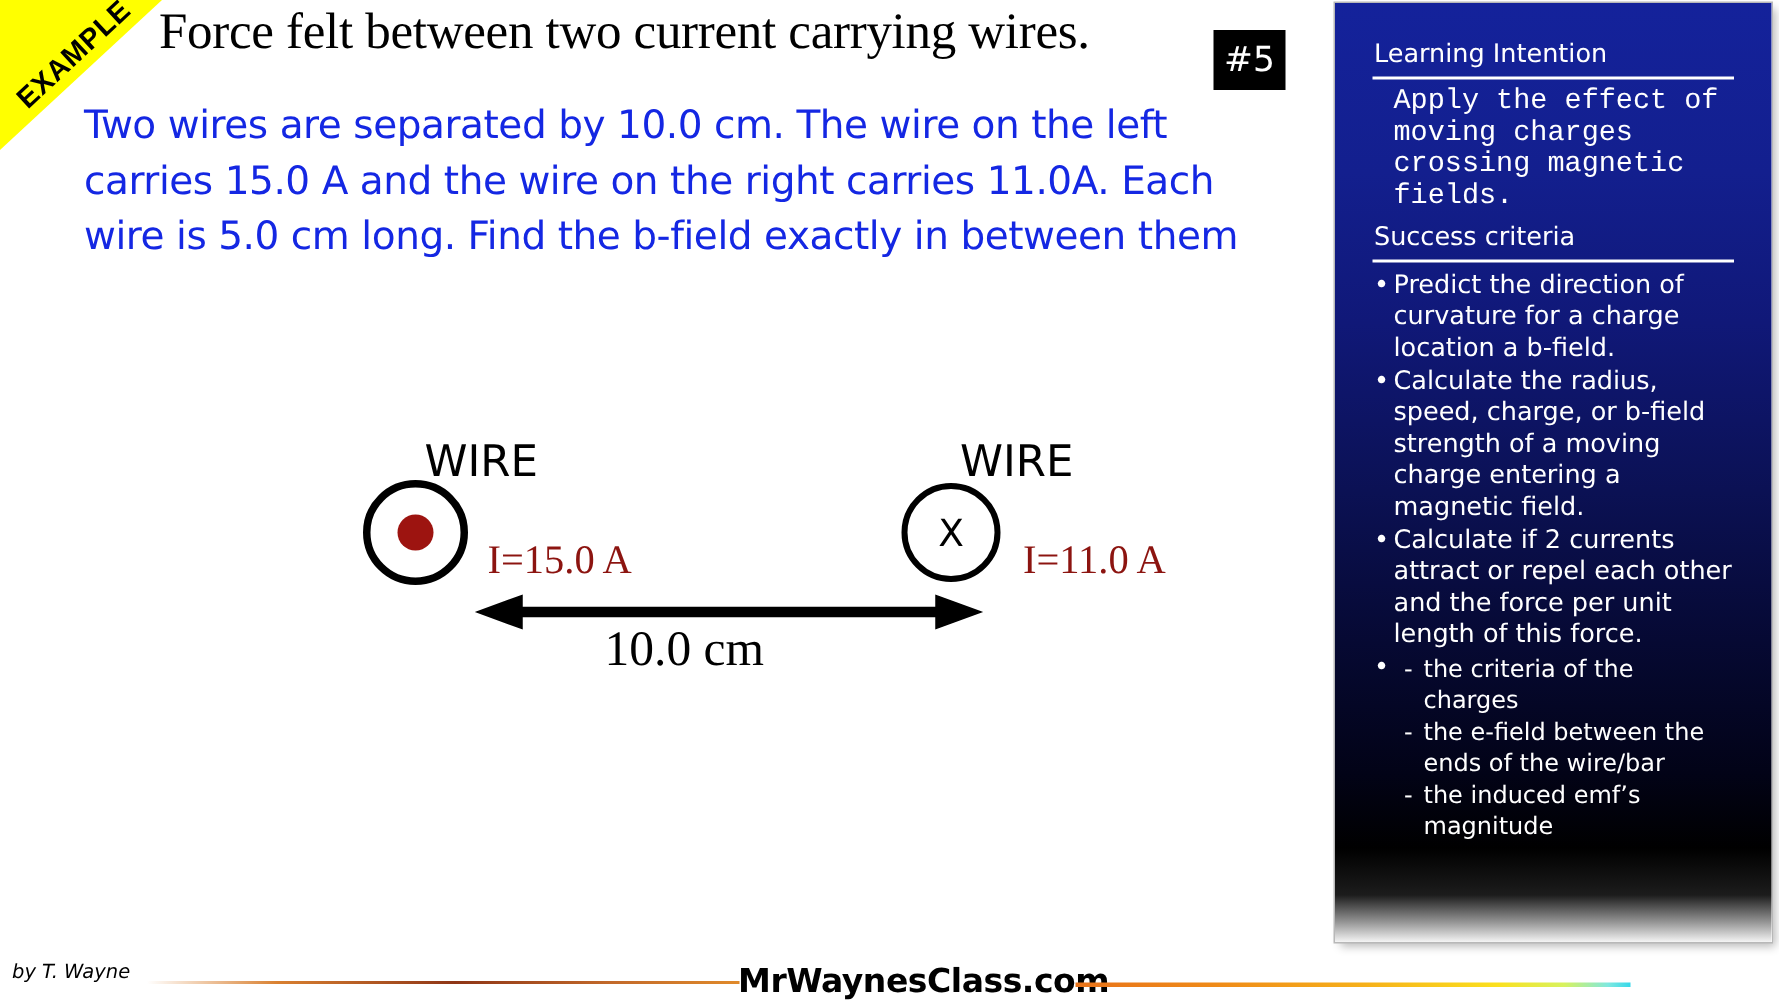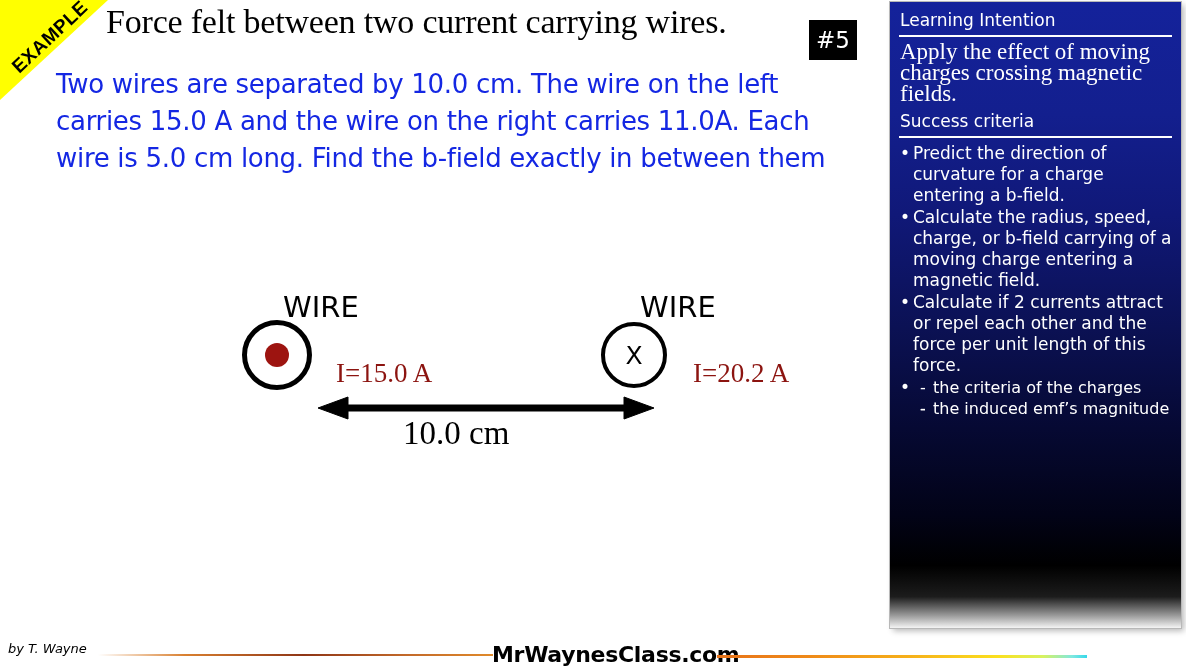--- a/index.html
+++ b/index.html
@@ -147,21 +147,20 @@
     color: #000000;
     line-height: 1;
   }
 
   .current-label {
     position: absolute;
     font-family: "Liberation Serif", "DejaVu Serif", serif;
     font-size: 27px;
     color: #8c1410;
     white-space: nowrap;
-    margin-left: 11px;
   }
   #current-left  { left: 325px; top: 358px; }
   #current-right { left: 682px; top: 358px; }
 
   #dimension-line { position: absolute; left: 0; top: 0; }
   #dimension-label {
     position: absolute;
     left: 403px; top: 415px;
     font-family: "Liberation Serif", "DejaVu Serif", serif;
     font-size: 33px;
@@ -182,45 +181,46 @@
         #101878 34%,
         #0b1154 52%,
         #060933 68%,
         #020317 82%,
         #000000 90%,
         #1c1c1c 95%,
         #9a9a9a 98%,
         #f4f4f4 100%);
     box-shadow: 0 0 0 1px #b8b8b8, 3px 3px 6px rgba(0,0,0,0.28);
     box-sizing: border-box;
-    padding: 0;
+    padding: 16px;
     overflow: hidden;
     color: #ffffff;
   }
   #sidebar-inner {
     padding: 6px 9px 0 9px;
   }
   .sb-heading {
     font-family: "DejaVu Sans", sans-serif;
     font-size: 17px;
     color: #ffffff;
     line-height: 22px;
     padding: 1px 0 2px 1px;
   }
   .sb-rule {
     height: 2px;
     background: #ffffff;
     margin: 2px 0 4px 0;
   }
   .sb-body {
-    font-family: Liberation Serif, serif;
-    font-size: 23px;
+    font-family: Liberation Mono, monospace;
+    font-size: 19px;
     line-height: 21px;
     color: #ffffff;
     padding: 0 0 5px 1px;
+    margin-left: 13px;
   }
   #sb-criteria-list {
     margin: 5px 0 0 0;
     padding: 0;
     list-style: none;
   }
   #sb-criteria-list > li {
     position: relative;
     padding-left: 14px;
     margin-bottom: 1px;
@@ -324,21 +324,21 @@
 
     <div class="wire-circle" id="wire-left-circle" style="top:50px;">
       <div id="wire-left-dot"></div>
     </div>
 
     <div class="wire-circle" id="wire-right-circle" style="top:52px;">
       <span id="wire-right-x">X</span>
     </div>
 
     <div class="current-label" id="current-left" style="top:88px;">I=15.0 A</div>
-    <div class="current-label" id="current-right" style="top:88px;">I=20.2 A</div>
+    <div class="current-label" id="current-right" style="top:88px;">I=11.0 A</div>
 
     <svg id="dimension-line" width="870" height="200">
       <g stroke="#000000" fill="#000000">
         <line x1="332" y1="138" x2="640" y2="138" stroke-width="7"></line>
         <polygon points="318,138 348,127 348,149"></polygon>
         <polygon points="654,138 624,127 624,149"></polygon>
       </g>
     </svg>
 
     <div id="dimension-label" style="top:145px;">10.0 cm</div>
@@ -348,39 +348,40 @@
     <div id="sidebar-inner">
       <div class="sb-heading">Learning Intention</div>
       <div class="sb-rule"></div>
       <div class="sb-body">Apply the effect of moving charges crossing magnetic fields.</div>
       <div class="sb-heading">Success criteria</div>
       <div class="sb-rule"></div>
 
       <ul id="sb-criteria-list">
         <li>
           <span class="bullet">•</span>
-          <span>Predict the direction of curvature for a charge entering a b-field.</span>
+          <span>Predict the direction of curvature for a charge location a b-field.</span>
         </li>
         <li>
           <span class="bullet">•</span>
-          <span>Calculate the radius, speed, charge, or b-field carrying of a moving charge entering a magnetic field.</span>
+          <span>Calculate the radius, speed, charge, or b-field strength of a moving charge entering a magnetic field.</span>
         </li>
         <li>
           <span class="bullet">•</span>
           <span>Calculate if 2 currents attract or repel each other and the force per unit length of this force.</span>
         </li>
         <li>
           <span class="bullet">•</span>
           <ul class="sb-sublist">
             <li>
               <span class="dash">-</span>
               <span>the criteria of the charges</span>
             </li>
             <li>
               <span class="dash">-</span>
+              <span>the e-field between the ends of the wire/bar</span>
             </li>
             <li>
               <span class="dash">-</span>
               <span>the induced emf’s magnitude</span>
             </li>
           </ul>
         </li>
       </ul>
     </div>
   </div>

